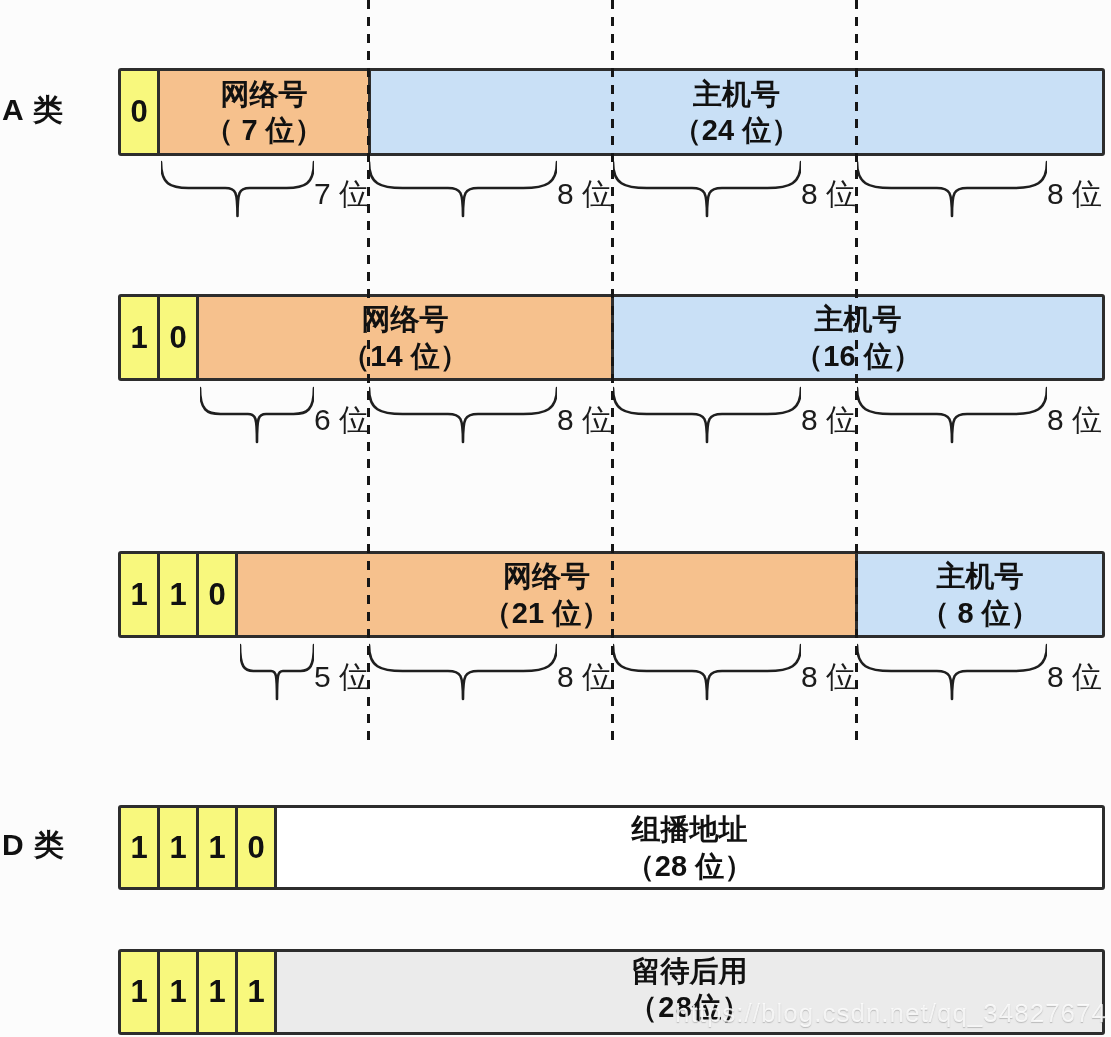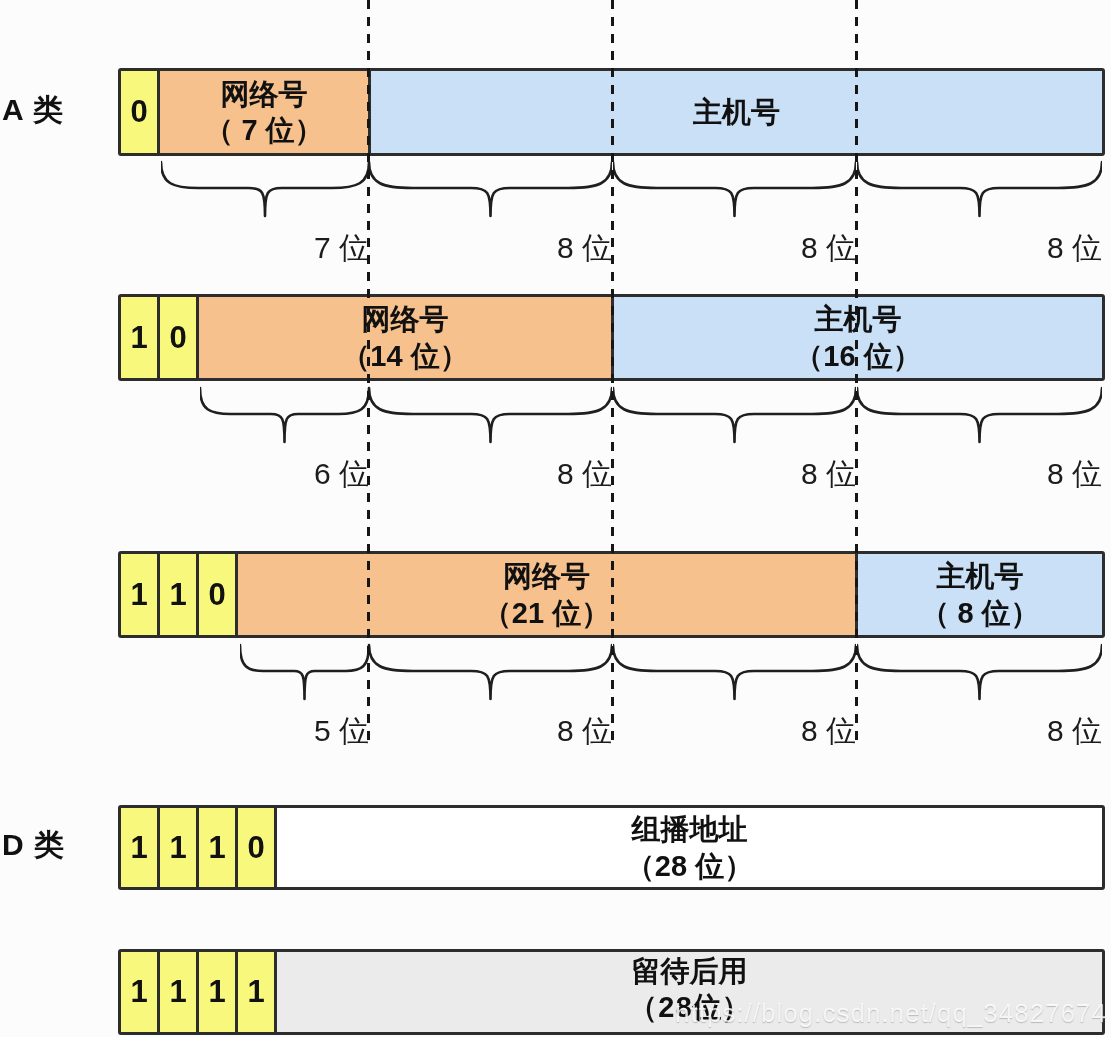--- a/index.html
+++ b/index.html
@@ -25,21 +25,21 @@
   .boxE{top:949px;height:86px}
   .bit{flex:0 0 36px;border-right:3.5px solid #2d2d2d;display:flex;align-items:center;
     justify-content:center;font-size:31px;font-weight:bold;}
   .seg{flex:1 1 auto;display:flex;flex-direction:column;align-items:center;justify-content:center;
     font-weight:bold;font-size:29px;line-height:1.25;text-align:center;}
   .seg + .seg{border-left:3.5px solid #2d2d2d;}
   .segA-net{flex:0 0 208px}
   .segB-net{flex:0 0 412px}
   .segC-net{flex:0 0 617px}
   
-  .bwrap{position:absolute;display:flex;flex-direction:column;align-items:flex-end;z-index:4;}
+  .bwrap{position:absolute;display:flex;flex-direction:row;align-items:center;z-index:4;}
   .bwrap svg{width:100%;height:60px;display:block;}
   .blabel{margin-top:8px;font-size:30px;color:#1c1c1c;white-space:nowrap;}
   .bA1{left:161px;top:160px;width:208px}
   .bA2{left:369px;top:160px;width:243px}
   .bA3{left:613px;top:160px;width:243px}
   .bA4{left:857px;top:160px;width:245px}
   .bB1{left:200px;top:386px;width:169px}
   .bB2{left:369px;top:386px;width:243px}
   .bB3{left:613px;top:386px;width:243px}
   .bB4{left:857px;top:386px;width:245px}
@@ -61,20 +61,21 @@
 
   <div class="row-label lblA">A 类</div>
   <div class="box boxA">
     <div class="bit" style="background-color: rgb(248, 248, 125);">0</div>
     <div class="seg segA-net" style="background-color: rgb(246, 193, 141);">
       <div>网络号</div>
       <div>（ 7 位）</div>
     </div>
     <div class="seg" style="background-color: rgb(201, 224, 246);">
       <div>主机号</div>
+      <div>（24 位）</div>
     </div>
   </div>
   <div class="bwrap bA1">
     <svg viewBox="0 0 100 60" preserveAspectRatio="none">
         <path d="M0 2 C0 24 6 28 18 28 L42 28 C49 28 50 32 50 56 M100 2 C100 24 94 28 82 28 L58 28 C51 28 50 32 50 56" fill="none" stroke="#1f1f1f" stroke-width="2.6" stroke-linecap="round" vector-effect="non-scaling-stroke"></path>
       </svg>
     <div class="blabel">7 位</div>
   </div>
   <div class="bwrap bA2">
     <svg viewBox="0 0 100 60" preserveAspectRatio="none">

